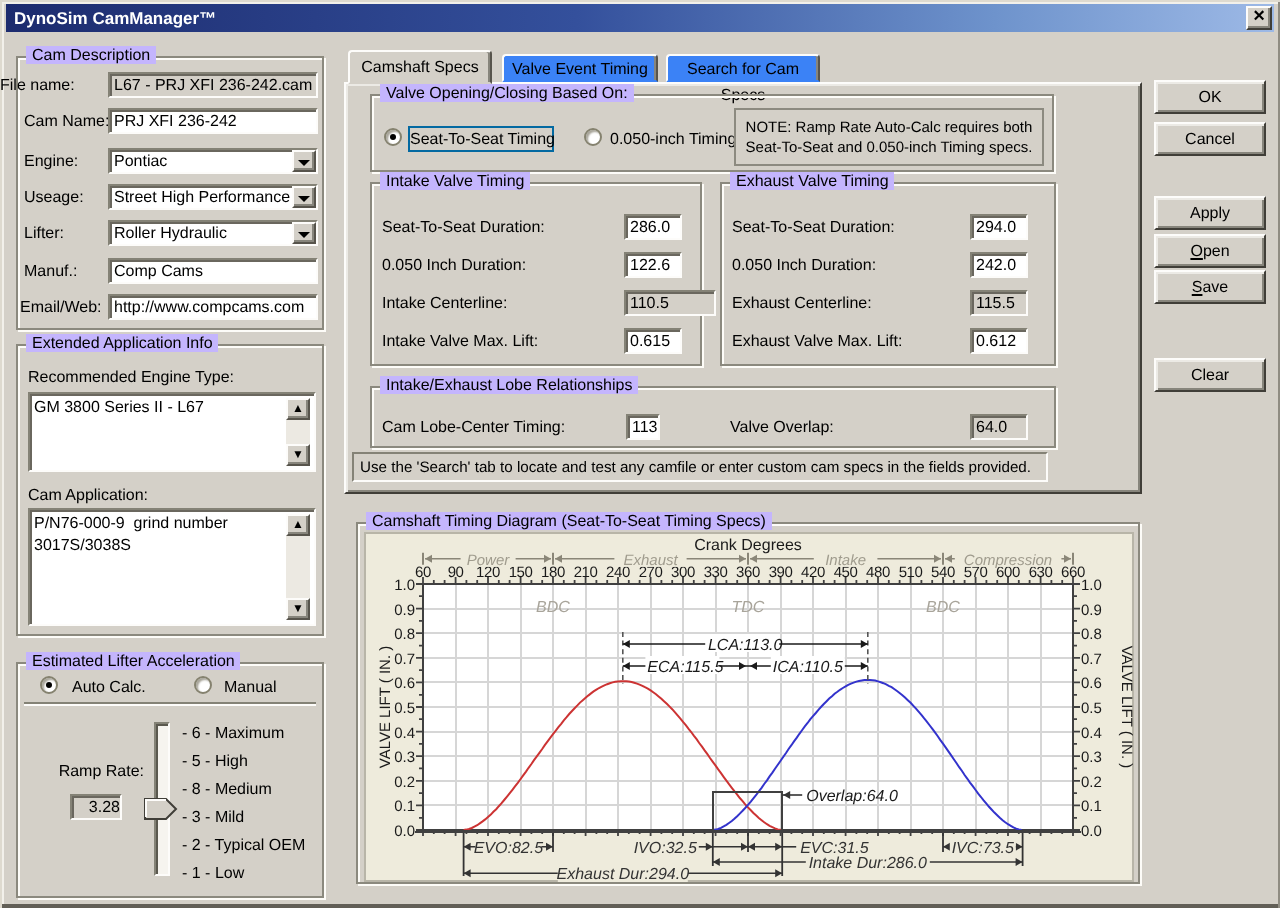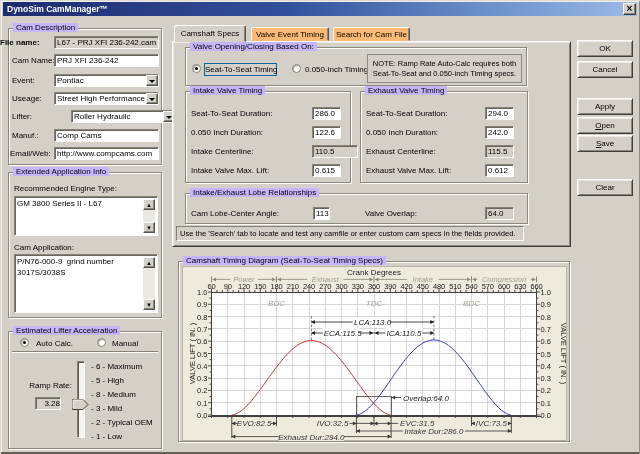--- a/index.html
+++ b/index.html
@@ -24,48 +24,48 @@
  box-shadow:inset 1px 1px 0 #eceae5, inset -1px -1px 0 #87857c;text-align:center;font-size:8px}
 .rad{position:absolute;width:9px;height:9px;border-radius:50%;background:#fff;border:1px solid #85826f;
  box-shadow:inset 1px 1px 1px #a8a59a}
 .rdot{position:absolute;left:2px;top:2px;width:3px;height:3px;border-radius:50%;background:#000}
 .ta{position:absolute;background:#fff;border:1px solid;border-color:#848276 #fdfcfa #fdfcfa #848276;
  box-shadow:inset 1px 1px 0 #6a675e;font-size:8px;line-height:11px;padding:1px 0 0 2px}
 .sb{position:absolute;top:2px;bottom:2px;right:2px;width:12px;background:#ece9e2}
 .sbb{position:absolute;left:0;width:12px;height:11px;background:#d4d0c8;border:1px solid;
  border-color:#fdfcfa #57544c #57544c #fdfcfa;box-shadow:inset -1px -1px 0 #87857c;text-align:center;
  font-size:6px;line-height:10px;color:#000}
-.tab{position:absolute;background:#fdba74;border:1px solid;border-color:#fdfcfa #57544c transparent #fdfcfa;
+.tab{position:absolute;background:#3b82f6;border:1px solid;border-color:#fdfcfa #57544c transparent #fdfcfa;
  border-radius:2px 2px 0 0;text-align:center;font-size:8px;box-shadow:inset -1px 0 0 #87857c}
 .pane{position:absolute;left:172px;top:41px;width:399px;height:206px;background:#d4d0c8;
  border:1px solid;border-color:#fdfcfa #403e38 #403e38 #fdfcfa;box-shadow:inset 1px 1px 0 #eceae5, inset -1px -1px 0 #87857c}
 .hsep{position:absolute;height:2px;border-top:1px solid #848276;border-bottom:1px solid #fdfcfa}
 .ctr{text-align:right;padding-left:0}
 </style></head><body>
 <div class="chrome"></div>
 <div class="title">DynoSim CamManager™<div class="xbtn">×</div></div>
 <div class="grp" style="left:8px;top:28px;width:154px;height:137px">
     <span class="gt">Cam Description</span>
   </div>
-<div class="lb" style="left:0;top:38px;font-weight:bold;">File name:</div>
+<div class="lb" style="left:0;top:38px;">File name:</div>
 <div class="lb" style="left:12px;top:55.5px;">Cam Name:</div>
-<div class="lb" style="left:12px;top:75.5px;">Event:</div>
+<div class="lb" style="left:12px;top:75.5px;">Engine:</div>
 <div class="lb" style="left:12px;top:93.5px;">Useage:</div>
 <div class="lb" style="left:12px;top:112px;">Lifter:</div>
 <div class="lb" style="left:12px;top:130.5px;">Manuf.:</div>
 <div class="lb" style="left:10px;top:149px;">Email/Web:</div>
 <div class="edg " style="left:54px;top:36px;width:105px;height:13px">L67 - PRJ XFI 236-242.cam</div>
 <div class="ed " style="left:54px;top:53.5px;width:105px;height:13px">PRJ XFI 236-242</div>
 <div class="ed" style="left:54px;top:73.5px;width:105px;height:13px">Pontiac<div class="cbb">
       <div class="cbt"></div>
     </div></div>
 <div class="ed" style="left:54px;top:91.5px;width:105px;height:13px">Street High Performance<div class="cbb">
       <div class="cbt"></div>
     </div></div>
-<div class="ed" style="left:71px;top:110px;width:105px;height:13px">Roller Hydraulic<div class="cbb">
+<div class="ed" style="left:54px;top:110px;width:105px;height:13px">Roller Hydraulic<div class="cbb">
       <div class="cbt"></div>
     </div></div>
 <div class="ed " style="left:54px;top:128.5px;width:105px;height:13px">Comp Cams</div>
 <div class="ed " style="left:54px;top:147px;width:105px;height:13px">http://www.compcams.com</div>
 <div class="grp" style="left:8px;top:172px;width:154px;height:146px">
     <span class="gt">Extended Application Info</span>
   </div>
 <div class="lb" style="left:14px;top:184px;">Recommended Engine Type:</div>
 <div class="ta" style="left:14px;top:196px;width:144px;height:40px">GM 3800 Series II - L67<div class="sb">
       <div class="sbb" style="top:0">▲</div>
@@ -95,21 +95,21 @@
   </svg>
 <div class="lb" style="left:91px;top:362px;">- 6 - Maximum</div>
 <div class="lb" style="left:91px;top:376px;">- 5 - High</div>
 <div class="lb" style="left:91px;top:390px;">- 8 - Medium</div>
 <div class="lb" style="left:91px;top:404px;">- 3 - Mild</div>
 <div class="lb" style="left:91px;top:418px;">- 2 - Typical OEM</div>
 <div class="lb" style="left:91px;top:432px;">- 1 - Low</div>
 <div class="pane"></div>
 <div class="tab" style="left:174px;top:25px;width:72px;height:17px;line-height:16px;background:#d4d0c8;z-index:3">Camshaft Specs</div>
 <div class="tab" style="left:251px;top:27px;width:78px;height:14px;line-height:13px">Valve Event Timing</div>
-<div class="tab" style="left:333px;top:27px;width:77px;height:14px;line-height:13px">Search for Cam File</div>
+<div class="tab" style="left:333px;top:27px;width:77px;height:14px;line-height:13px">Search for Cam Specs</div>
 <div class="grp" style="left:185px;top:47px;width:342px;height:39px">
     <span class="gt">Valve Opening/Closing Based On:</span>
   </div>
 <div class="rad" style="left:192px;top:64px">
     <div class="rdot"></div>
   </div>
 <div class="lb" style="left:204px;top:63px;width:73px;height:13px;border:1px solid #0369a1;text-align:center;line-height:12px;font-size:8px">Seat-To-Seat Timing</div>
 <div class="rad" style="left:292px;top:64px"></div>
 <div class="lb" style="left:305px;top:65px;">0.050-inch Timing</div>
 <div style="position:absolute;left:367px;top:54px;width:155px;height:29px;border:1px solid #8c8a80;font-size:7.5px;text-align:center;line-height:10px;padding-top:4px;white-space:nowrap">NOTE: Ramp Rate Auto-Calc requires both<br>Seat-To-Seat and 0.050-inch Timing specs.</div>
@@ -131,21 +131,21 @@
 <div class="ed " style="left:485px;top:106.5px;width:29px;height:13px">294.0</div>
 <div class="lb" style="left:366px;top:127.5px;">0.050 Inch Duration:</div>
 <div class="ed " style="left:485px;top:125.5px;width:29px;height:13px">242.0</div>
 <div class="lb" style="left:366px;top:146.5px;">Exhaust Centerline:</div>
 <div class="edg " style="left:485px;top:144.5px;width:29px;height:13px">115.5</div>
 <div class="lb" style="left:366px;top:165.5px;">Exhaust Valve Max. Lift:</div>
 <div class="ed " style="left:485px;top:163.5px;width:29px;height:13px">0.612</div>
 <div class="grp" style="left:185px;top:193px;width:343px;height:31px">
     <span class="gt">Intake/Exhaust Lobe Relationships</span>
   </div>
-<div class="lb" style="left:191px;top:209px;">Cam Lobe-Center Angle:</div>
+<div class="lb" style="left:191px;top:209px;">Cam Lobe-Center Timing:</div>
 <div class="ed " style="left:313px;top:207px;width:17px;height:13px">113.0</div>
 <div class="lb" style="left:365px;top:209px;">Valve Overlap:</div>
 <div class="edg " style="left:485px;top:207px;width:29px;height:13px">64.0</div>
 <div style="position:absolute;left:176px;top:226px;width:348px;height:15px;border:1px solid;border-color:#848276 #fdfcfa #fdfcfa #848276;font-size:7.6px;line-height:13px;padding-left:3px;white-space:nowrap">Use the 'Search' tab to locate and test any camfile or enter custom cam specs in the fields provided.</div>
 <div class="btn" style="left:577px;top:40px;width:56px;height:17px;line-height:16px">OK</div>
 <div class="btn" style="left:577px;top:61px;width:56px;height:17px;line-height:16px">Cancel</div>
 <div class="btn" style="left:577px;top:98px;width:56px;height:17px;line-height:16px">Apply</div>
 <div class="btn" style="left:577px;top:117px;width:56px;height:17px;line-height:16px"><u>O</u>pen</div>
 <div class="btn" style="left:577px;top:135px;width:56px;height:17px;line-height:16px"><u>S</u>ave</div>
 <div class="btn" style="left:577px;top:179px;width:56px;height:17px;line-height:16px">Clear</div>

